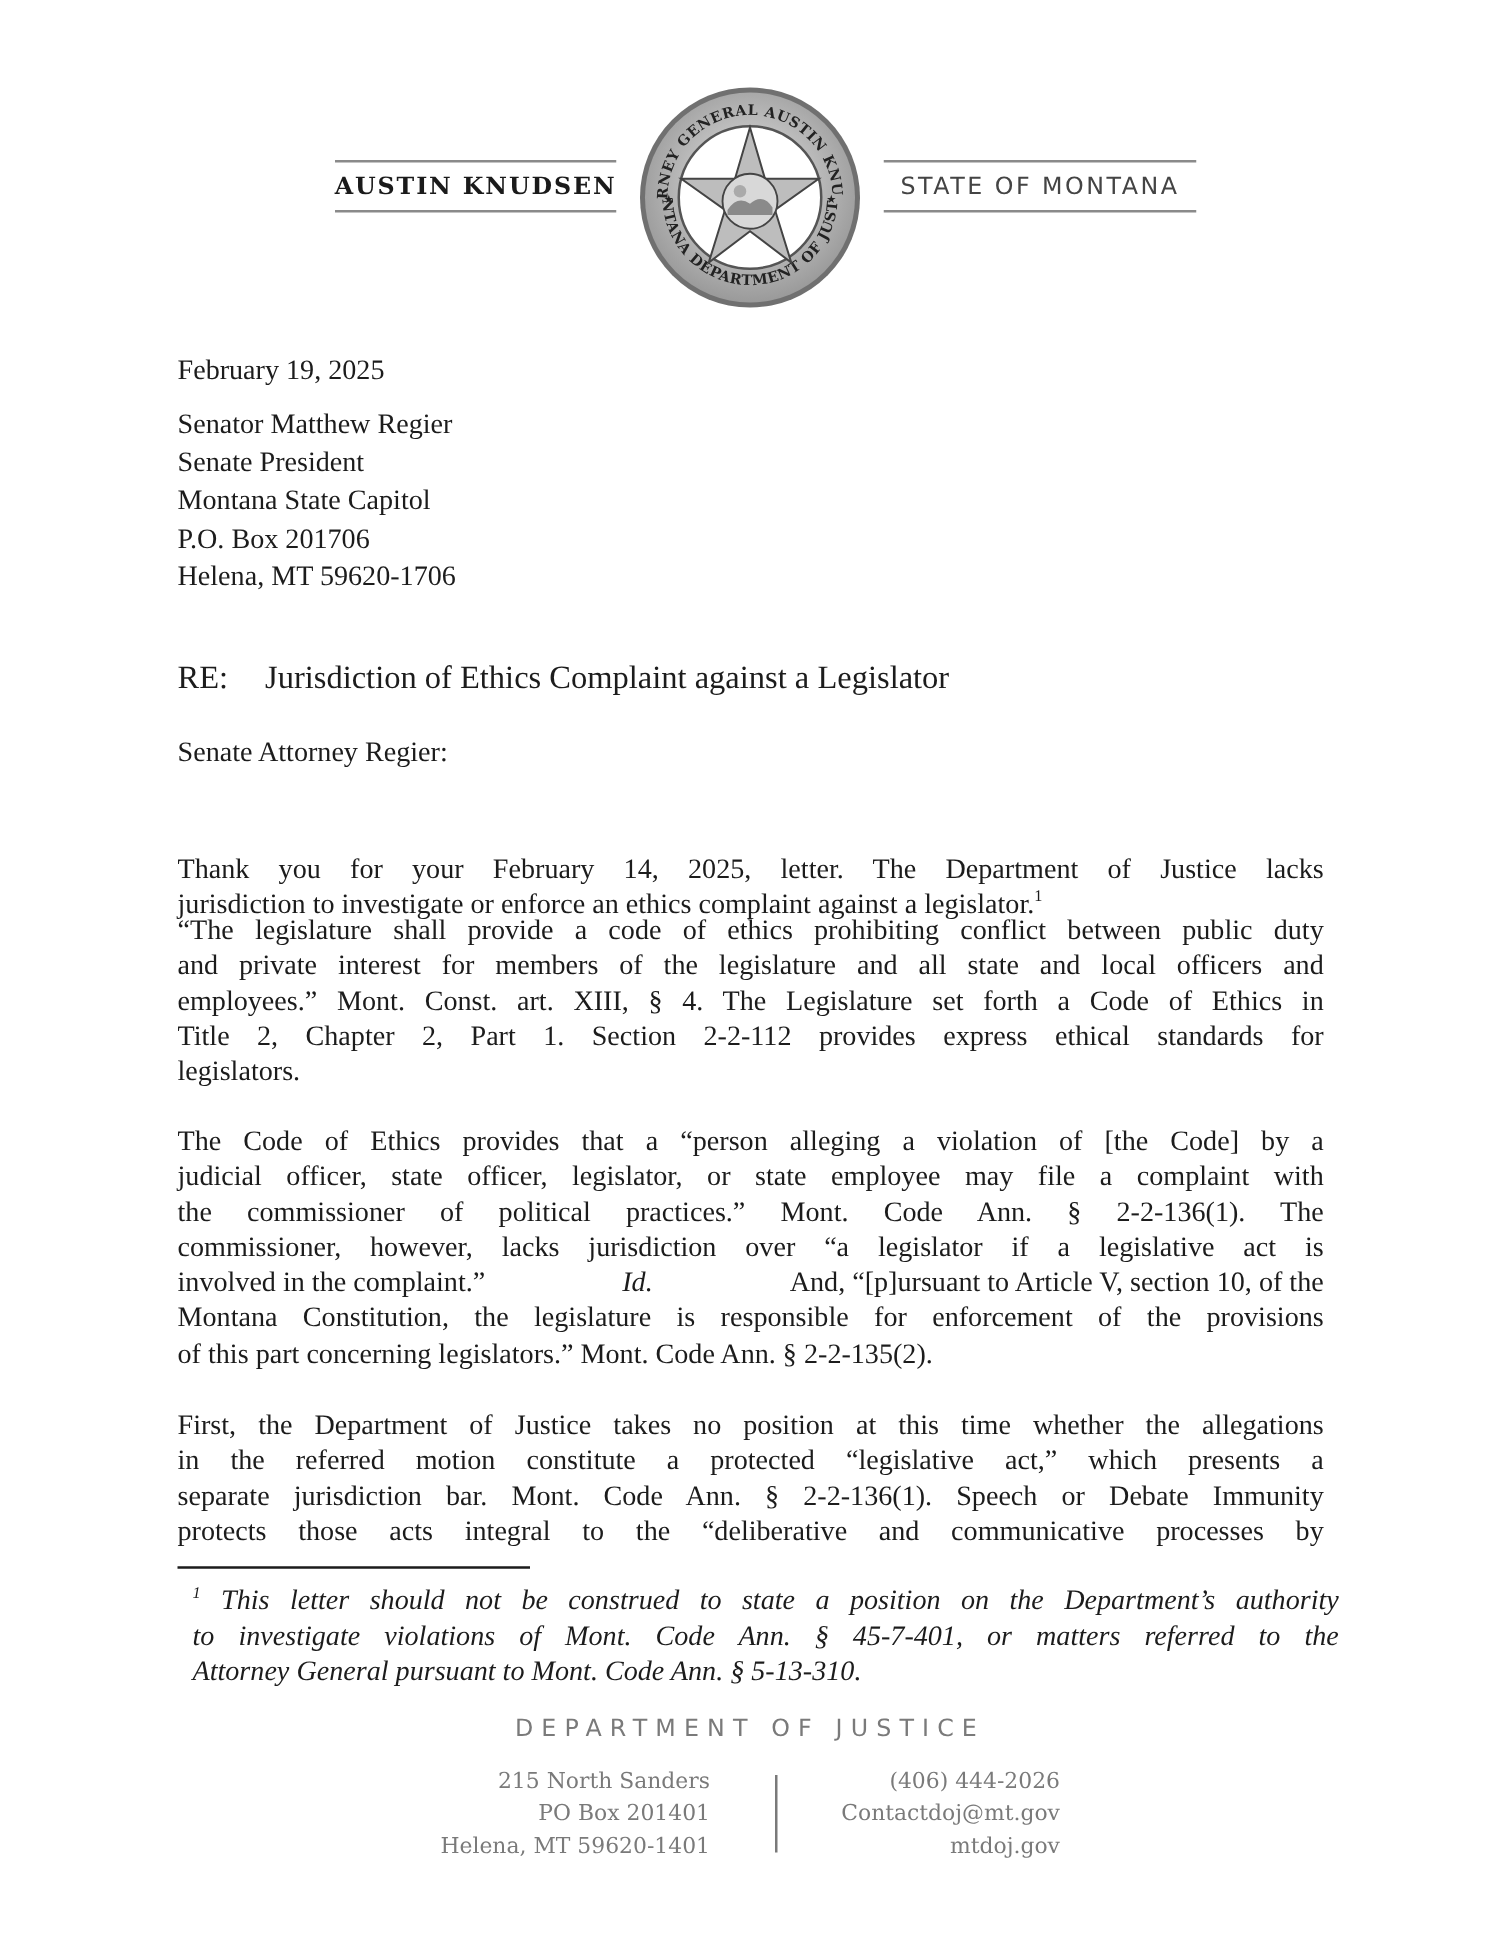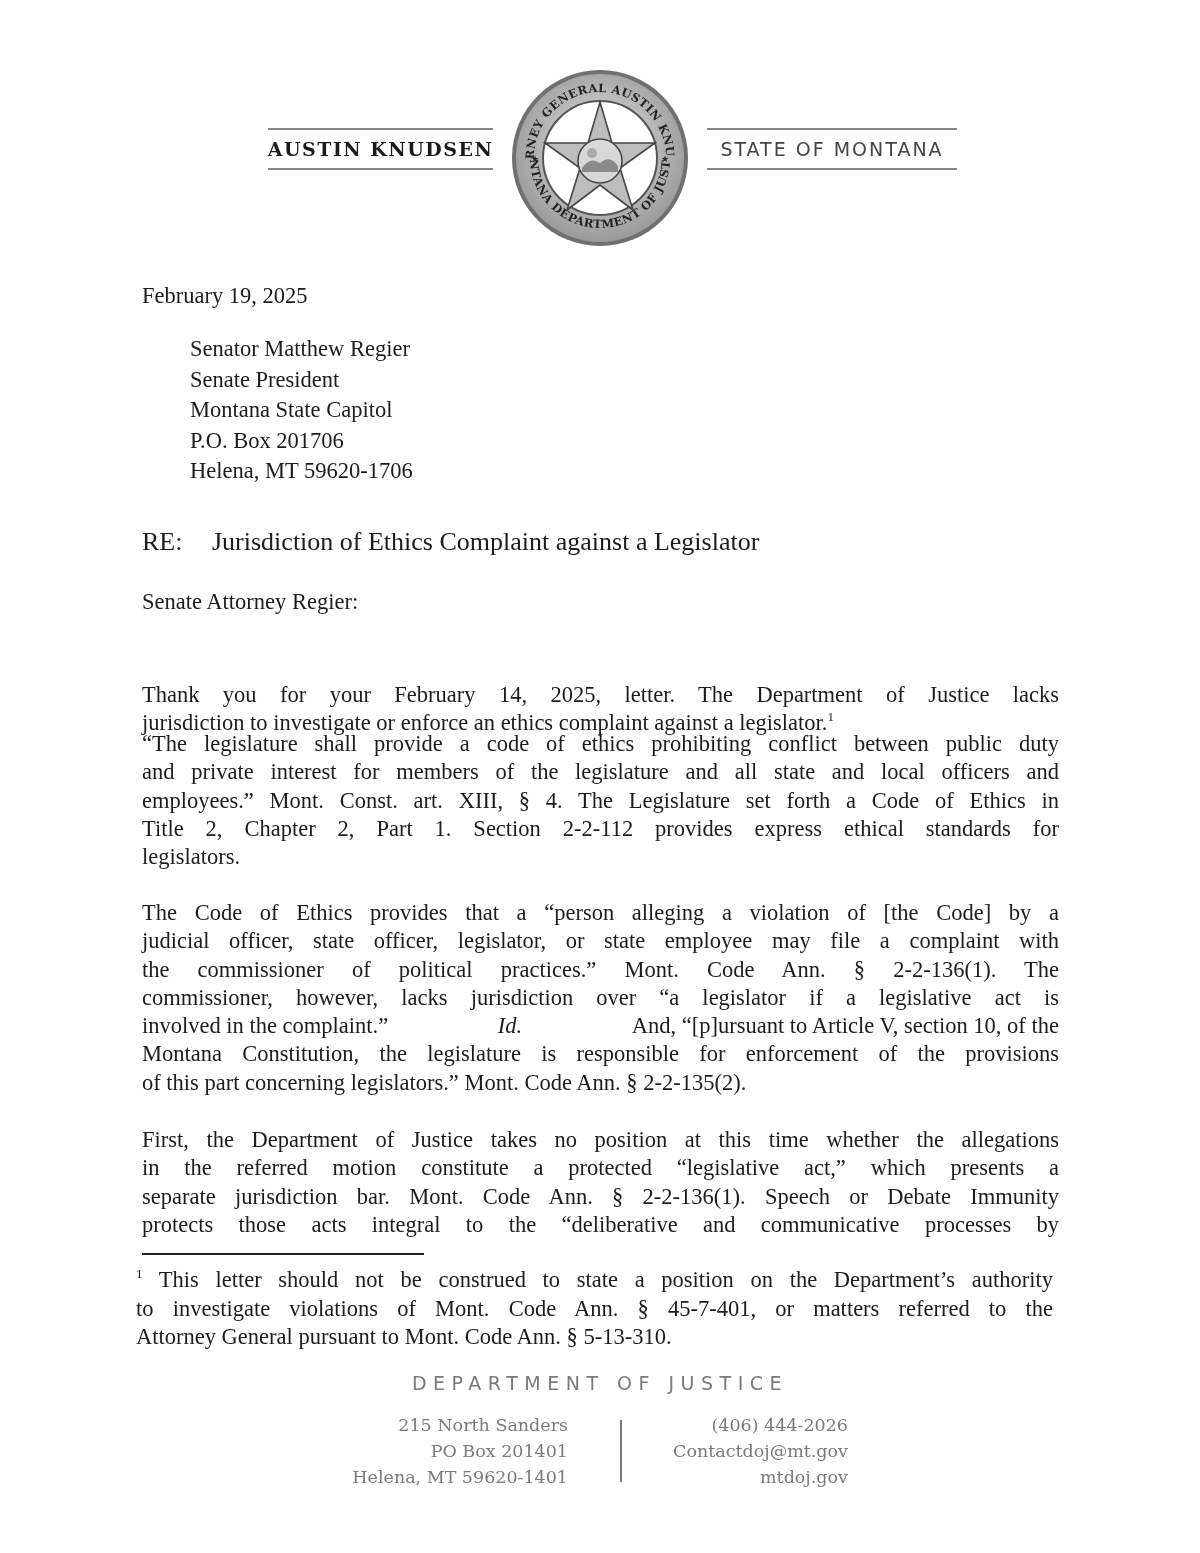--- a/index.html
+++ b/index.html
@@ -15,21 +15,21 @@
   .body-text { position: absolute; left: 142px; width: 917px; font-family: "Liberation Serif", "DejaVu Serif", serif; font-size: 22.5px; line-height: 28.3px; color: #1c1c1c; }
   .line { display: block; white-space: nowrap; }
   .justify { text-align: justify; text-align-last: justify; white-space: normal; }
   sup { font-size: 13px; vertical-align: 9px; line-height: 0; }
   em { font-style: italic; }
 
   .re-row { position: absolute; left: 142px; top: 527px; font-family: "Liberation Serif", serif; font-size: 26px; white-space: nowrap; }
   .re-label { display: inline-block; width: 70px; }
 
   .fn-rule { position: absolute; left: 142px; top: 1253px; width: 282px; height: 2px; background: #1c1c1c; }
-  .footnote { position: absolute; left: 136px; top: 1266px; width: 917px; font-family: "Liberation Serif", serif; font-size: 22.5px; line-height: 28.5px; }
+  .footnote { position: absolute; left: 154px; top: 1266px; width: 917px; font-family: "Liberation Serif", serif; font-size: 22.5px; line-height: 28.5px; font-style: italic; }
 
   .footer { position: absolute; left: 0; top: 1370px; width: 1200px; }
   .footer-title { position: absolute; left: 0; width: 1200px; top: 2px; text-align: center; font-family: "DejaVu Sans", sans-serif; font-size: 19px; letter-spacing: 6.5px; color: #7a7a7a; }
   .footer-left { position: absolute; right: 632px; top: 42px; text-align: right; font-family: "DejaVu Serif", serif; font-size: 17.5px; line-height: 26px; color: #7a7a7a; }
   .footer-divider { position: absolute; left: 620px; top: 50px; width: 1.5px; height: 62px; background: #7a7a7a; }
   .footer-right { position: absolute; left: 673px; top: 42px; text-align: right; font-family: "DejaVu Serif", serif; font-size: 17.5px; line-height: 26px; color: #7a7a7a; }
 </style>
 </head>
 <body>
 
@@ -66,21 +66,21 @@
 
   <div class="lh-state-block">
     <span class="lh-state">STATE OF MONTANA</span>
   </div>
 </div>
 
 <div class="body-text" style="top:282px;">
   <span class="line">February 19, 2025</span>
 </div>
 
-<div class="body-text" style="top:334px; line-height:30.5px;margin-left:48px;">
+<div class="body-text" style="top:324px; line-height:30.5px;">
   <span class="line">Senator Matthew Regier</span>
   <span class="line">Senate President</span>
   <span class="line">Montana State Capitol</span>
   <span class="line">P.O. Box 201706</span>
   <span class="line">Helena, MT 59620-1706</span>
 </div>
 
 <div class="re-row">
   <span class="re-label">RE:</span><span>Jurisdiction of Ethics Complaint against a Legislator</span>
 </div>

